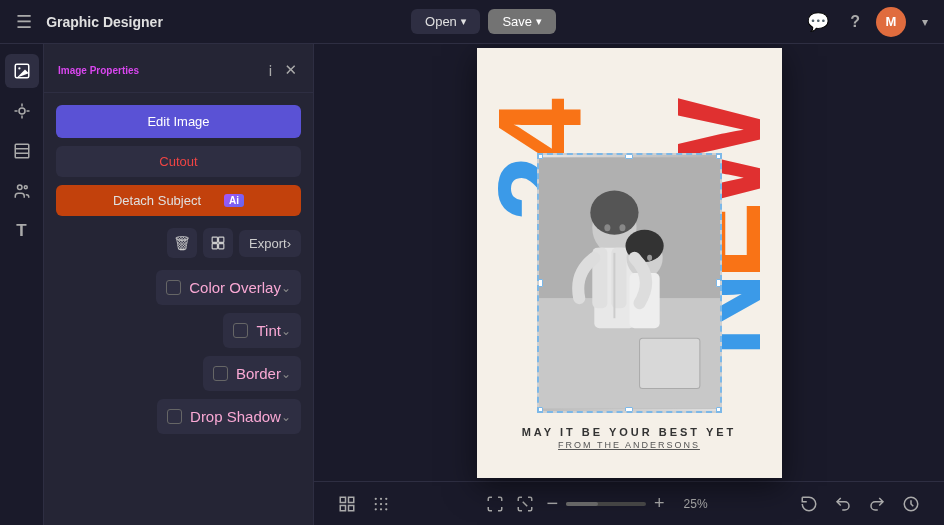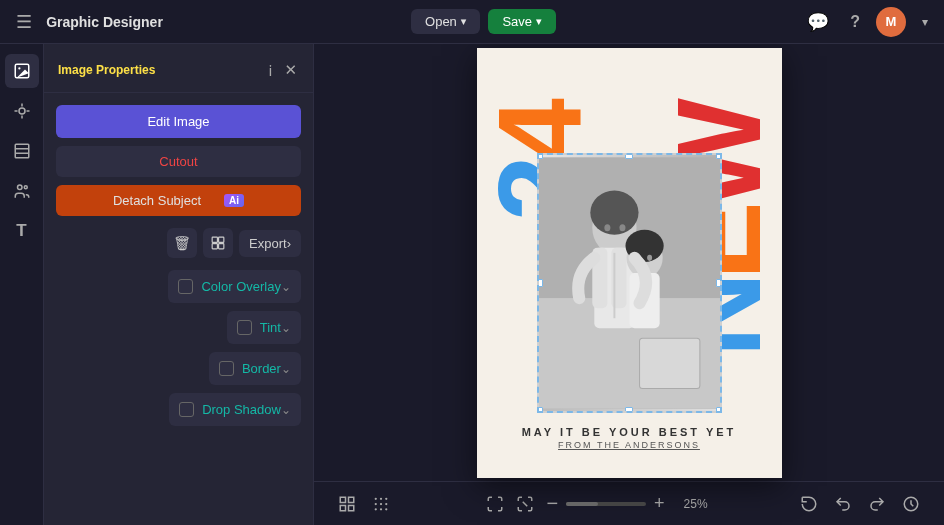--- a/index.html
+++ b/index.html
@@ -46,21 +46,21 @@
       font-size: 13px;
       font-weight: 500;
       cursor: pointer;
       border: none;
     }
     .btn-open {
       background: #2e2e42;
       color: #e0e0e0;
     }
     .btn-save {
-      background: #15803d;
+      background: #737373;
       color: #fff;
     }
     .topbar-right {
       display: flex;
       align-items: center;
       gap: 12px;
     }
     .topbar-icon {
       color: #aaa;
       font-size: 18px;
@@ -128,23 +128,23 @@
       overflow-y: auto;
     }
     .panel-header {
       display: flex;
       align-items: center;
       justify-content: space-between;
       padding: 14px 14px 10px;
       border-bottom: 1px solid #2e2e42;
     }
     .panel-title {
-      font-size: 12px;
+      font-size: 10px;
       font-weight: 600;
-      color: #fde047;
+      color: #d946ef;
     }
     .panel-header-icons {
       display: flex;
       gap: 8px;
       align-items: center;
     }
     .icon-btn {
       color: #aaa;
       font-size: 15px;
       cursor: pointer;
@@ -286,22 +286,22 @@
     }
     .checkbox {
       width: 15px;
       height: 15px;
       border: 1.5px solid #666;
       border-radius: 3px;
       background: transparent;
       cursor: pointer;
     }
     .option-label {
-      font-size: 13px;
-      color: #14b8a6;
+      font-size: 15px;
+      color: #f9a8d4;
     }
     .chevron-icon {
       color: #888;
       font-size: 12px;
     }
 
     
     .canvas-area {
       flex: 1;
       background: #1a1a2a;

